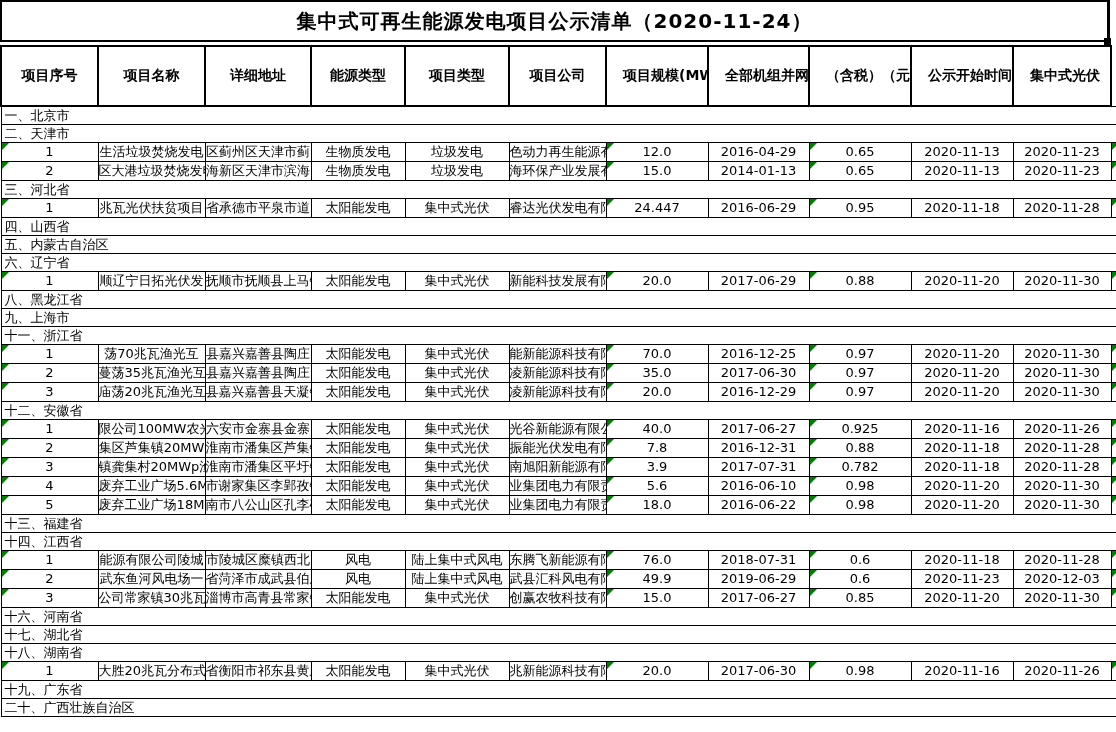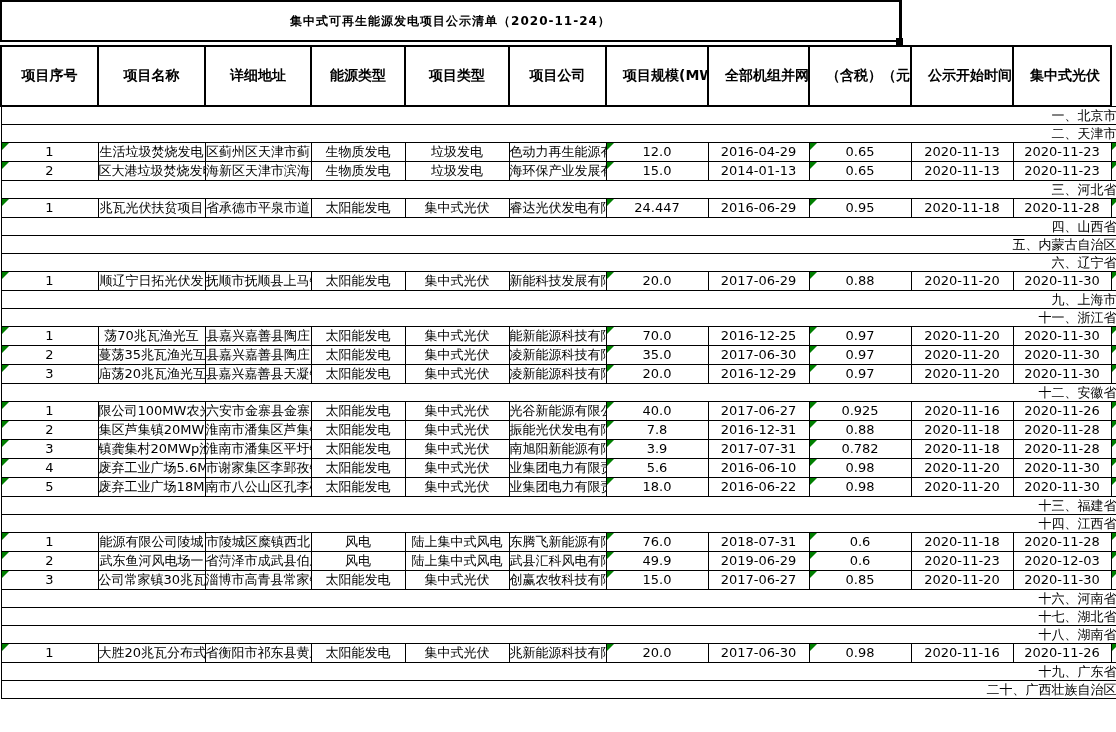--- a/index.html
+++ b/index.html
@@ -2,24 +2,24 @@
 <html style="--tri: #007f00;"><head>
 <meta charset="utf-8">
 <style>
   html,body{margin:0;padding:0;background:#fff;}
   .screen{
     position:relative;width:1116px;height:732px;overflow:hidden;background:#fff;
     font-family:"DejaVu Sans","Liberation Sans",sans-serif;color:#000;
   }
   
   .title-row{
-    position:absolute;left:0;top:0;width:902px;height:42px;box-sizing:border-box;
+    position:absolute;left:0;top:0;width:1110px;height:42px;box-sizing:border-box;
     border:2px solid #000;border-right:3px solid #000;
     display:flex;align-items:center;justify-content:center;
-    font-weight:bold;font-size:12px;letter-spacing:1px;background:#fff;z-index:2;
+    font-weight:bold;font-size:20px;letter-spacing:1px;background:#fff;z-index:2;
   }
   .fill-handle{position:absolute;right:-4px;bottom:-5px;width:7px;height:7px;background:#000;}
   
   table.grid{
     position:absolute;left:0;top:45px;width:1116px;
     border-collapse:collapse;table-layout:fixed;font-size:13px;
   }
   .grid th{
     border:2px solid #000;height:26px;padding:16px;
     font-size:14px;font-weight:bold;text-align:center;
@@ -27,21 +27,21 @@
   }
   .grid th.sliver-h{border-left:2px solid #000;border-top:none;border-right:none;border-bottom:none;}
   .grid td{
     border:1px solid #000;padding:0;position:relative;
     text-align:center;overflow:hidden;white-space:nowrap;vertical-align:middle;
   }
   tr.data-row{height:19px;}
   tr.data-row td{line-height:18px;}
   tr.section-row{height:17.5px;}
   tr.section-row td{
-    text-align:right;padding-left:3px;line-height:17px;
+    text-align:left;padding-left:3px;line-height:17px;
     border-left:1px solid #000;border-right:1px solid #000;
   }
   
   .tri::before{
     content:"";position:absolute;left:0;top:0;width:0;height:0;
     border-top:7px solid var(--tri,#007f00);border-right:7px solid transparent;
   }
 </style>
 </head>
 <body>
@@ -163,20 +163,23 @@
     <td>新能科技发展有限</td>
     <td class="tri">20.0</td>
     <td>2017-06-29</td>
     <td class="tri">0.88</td>
     <td>2020-11-20</td>
     <td>2020-11-30</td>
     <td class="tri"></td>
   </tr>
 
 
+  <tr class="section-row">
+    <td colspan="12"><span>八、黑龙江省</span></td>
+  </tr>
 
   <tr class="section-row">
     <td colspan="12"><span>九、上海市</span></td>
   </tr>
 
 
   <tr class="section-row">
     <td colspan="12"><span>十一、浙江省</span></td>
   </tr>
 

